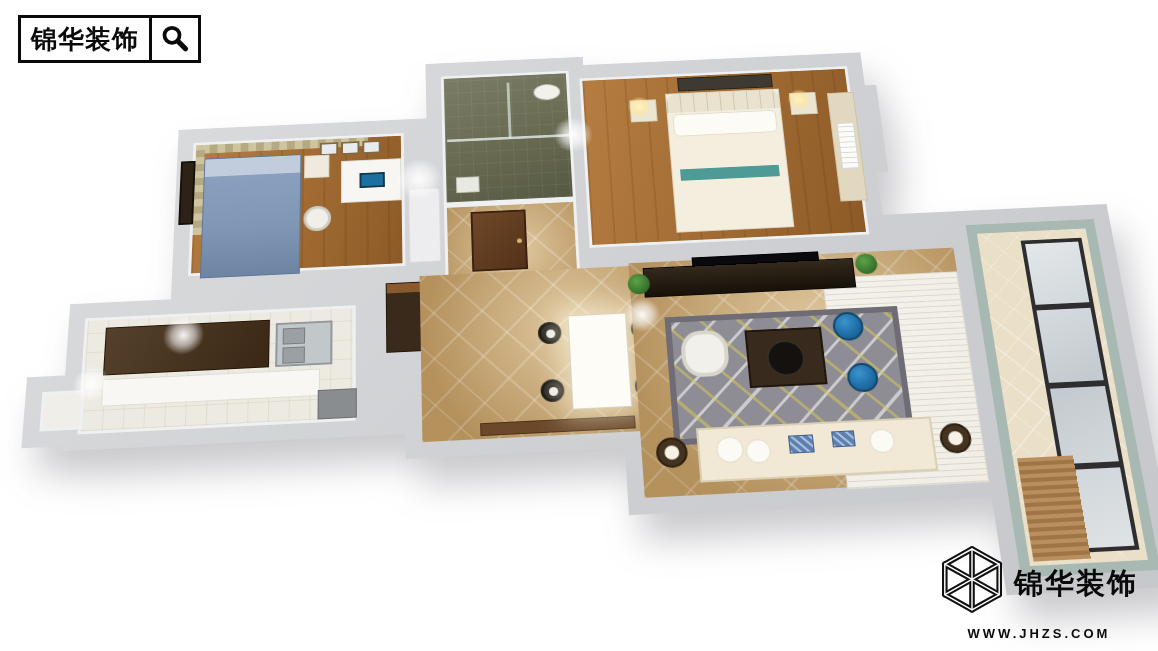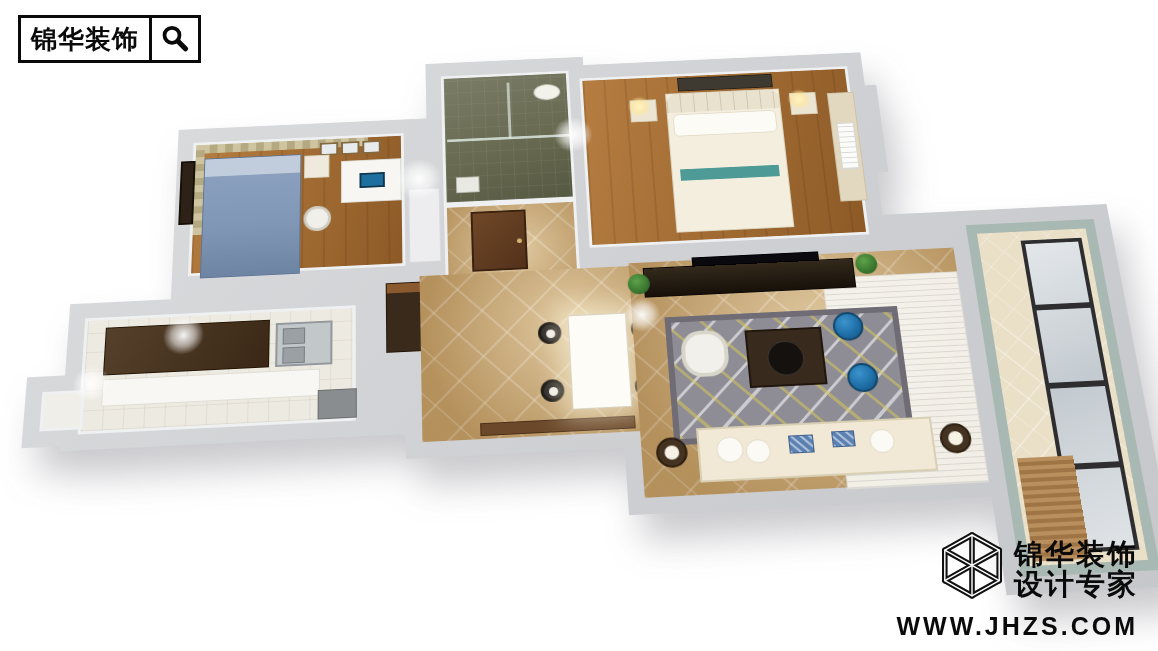--- a/index.html
+++ b/index.html
@@ -12,21 +12,21 @@
   .hdr-box{margin-top:5px;display:inline-flex;align-items:stretch;
            border:3px solid #0a0a0a;background:#fff;height:42px;}
   .hdr-brand{padding:0 10px;font-size:26px;font-weight:bold;line-height:42px;letter-spacing:1px;}
   .hdr-icon{width:46px;display:flex;align-items:center;justify-content:center;
             border-left:3px solid #0a0a0a;}
 
   
   #footer{position:absolute;right:20px;bottom:10px;z-index:50;text-align:center;}
   .ftr-top{display:flex;align-items:center;gap:10px;justify-content:flex-end;}
   .ftr-lines{text-align:left;font-weight:bold;font-size:29px;line-height:1.05;letter-spacing:2px;}
-  .ftr-url{margin-top:5px;font-weight:bold;font-size:25px;letter-spacing:3px;}
+  .ftr-url{margin-top:5px;font-weight:bold;font-size:13px;letter-spacing:3px;}
 
   
   #plan-shadow{position:absolute;left:26px;top:16px;width:1100px;height:604px;
                filter:drop-shadow(14px 26px 18px rgba(80,80,92,.30));z-index:1;}
   #plan{position:absolute;inset:0;transform-origin:50% 45%;
         transform:perspective(1600px) rotateX(22deg) rotateZ(-3deg);}
   #plan *{position:absolute;box-sizing:border-box;}
 
   #walls{inset:0;background:linear-gradient(135deg,#dcdddf 0%,#cfd0d3 55%,#c6c7ca 100%);
     clip-path:polygon(404px 8px,571px 8px,571px 18px,866px 18px,866px 58px,878px 58px,
@@ -322,17 +322,16 @@
           <line x1="40" y1="43" x2="74" y2="24"></line>
           <line x1="40" y1="43" x2="74" y2="62"></line>
           <line x1="40" y1="43" x2="40" y2="81"></line>
           <line x1="40" y1="43" x2="6" y2="62"></line>
           <line x1="40" y1="43" x2="6" y2="24"></line>
         </g>
       </svg>
     </div>
     <div class="ftr-lines">
       <div>锦华装饰</div>
-      <div>设计专家</div>
     </div>
   </div>
   <div class="ftr-url">WWW.JHZS.COM</div>
 </div>
 
 </body></html>

